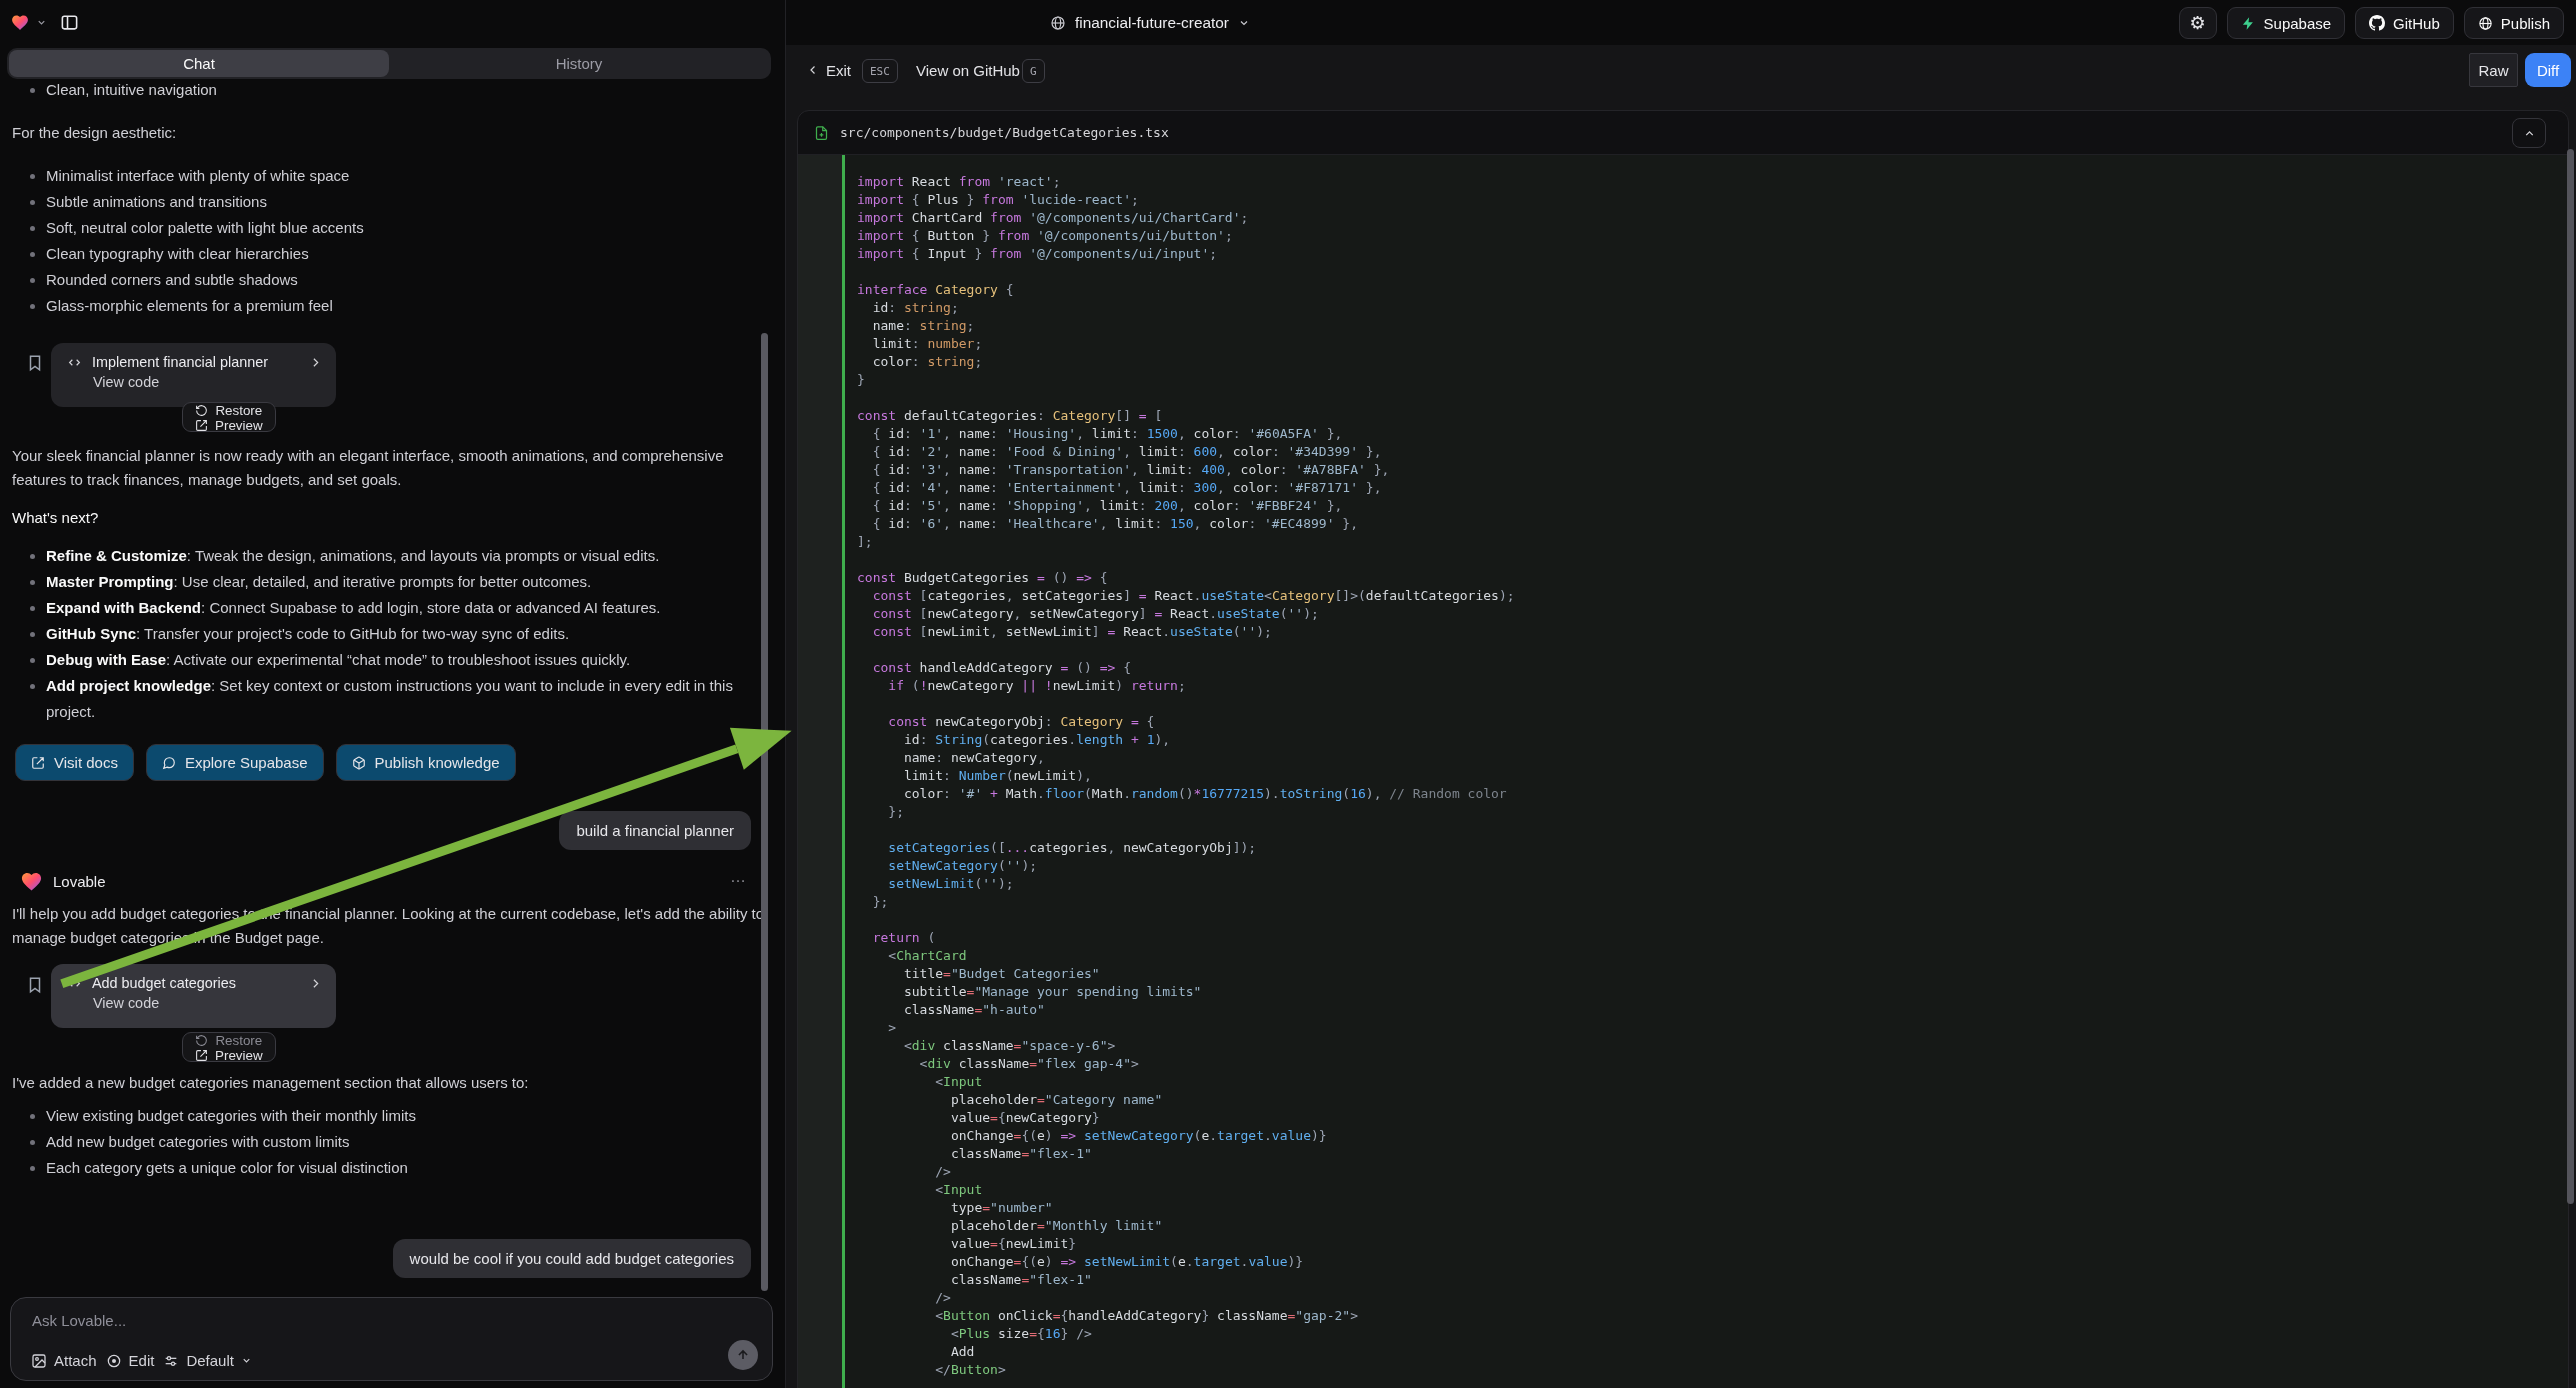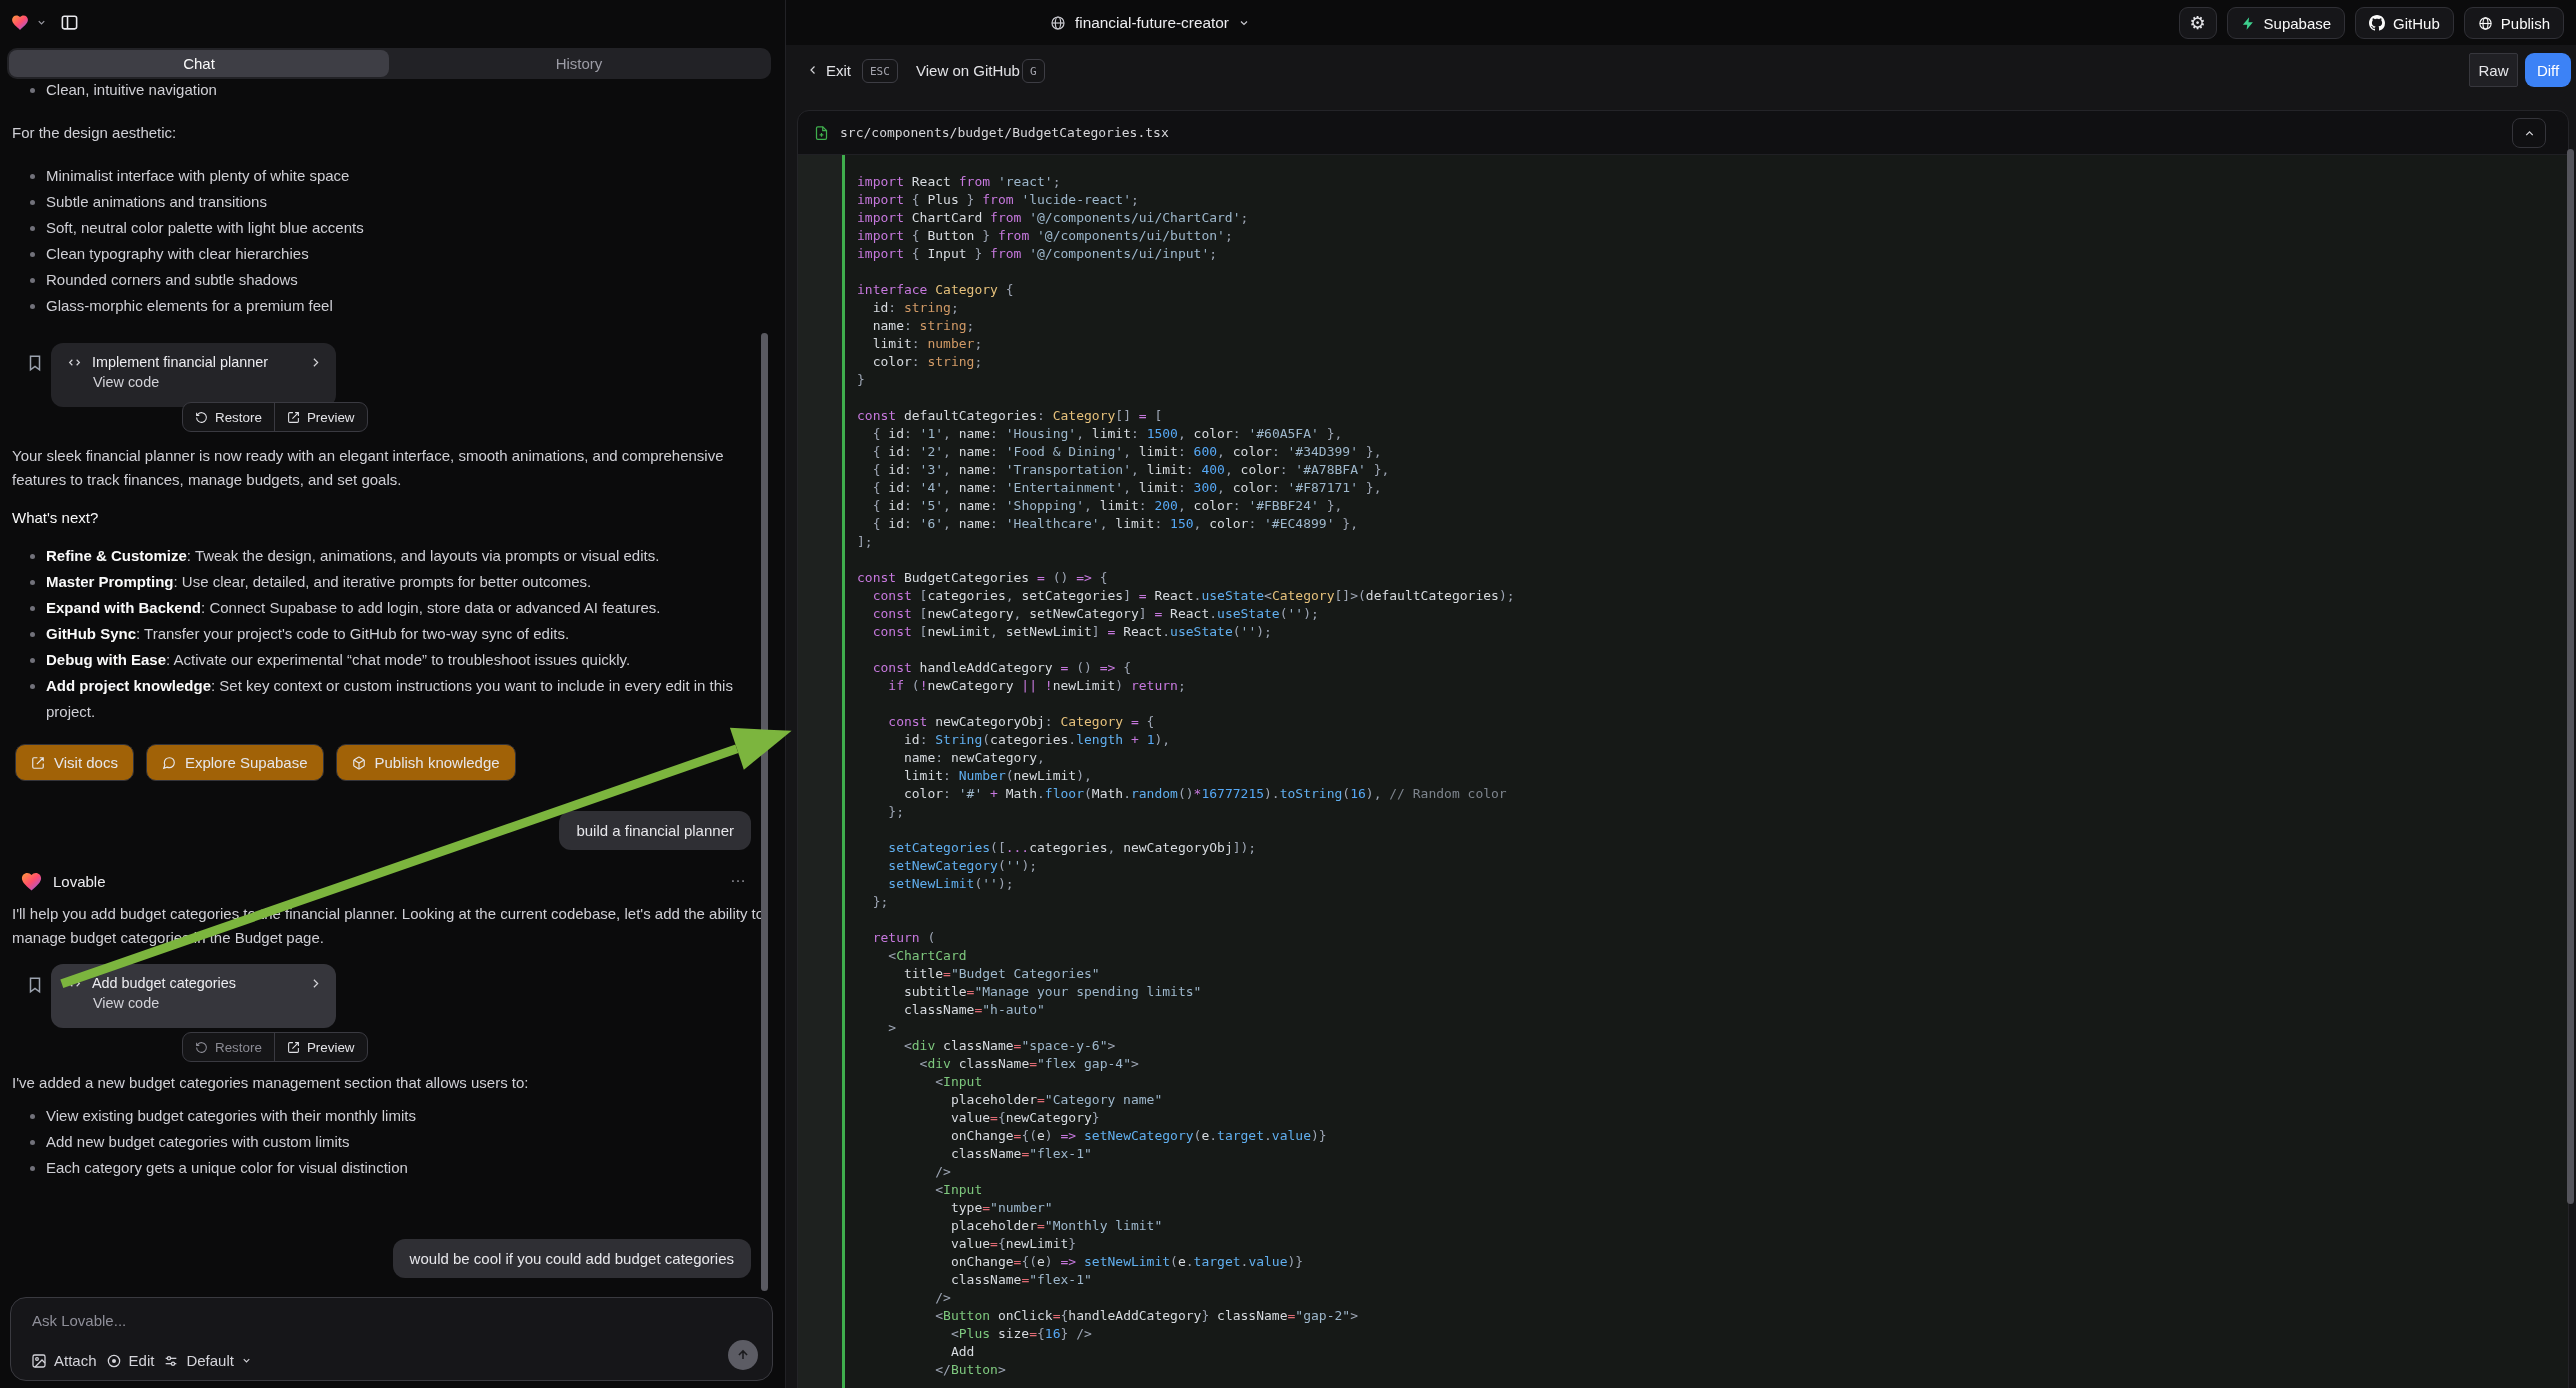--- a/index.html
+++ b/index.html
@@ -39,29 +39,29 @@
   .chat-ul li b { color:#fafafa; font-weight:700; }
   .chat-h { font-size:15px; font-weight:400; color:#fafafa; }
 
   .msg-card { position:absolute; width:285px; height:64px; border-radius:12px; background:#242428; cursor:pointer; }
   .msg-card.hl { background:#36363c; }
   .mc-row1 { display:flex; align-items:center; gap:10px; padding:11px 14px 0 16px; }
   .mc-title { font-size:14.4px; color:#ececf0; flex:1; white-space:nowrap; }
   .mc-view { padding:4px 0 0 42px; font-size:14.4px; color:#d2d2d8; }
   .mini-toolbar {
     position:absolute; height:30px; display:flex; align-items:center;
-    background:#151517; border:1px solid #3a3a41; border-radius:9px; overflow:hidden;
+    background:#151517; border:1px solid #3a3a41; border-radius:9px; overflow:hidden;flex-direction:column;
   }
   .mt-btn { display:flex; align-items:center; gap:7px; padding:0 12px; height:100%; font-size:13.4px; color:#e2e2e6; cursor:pointer; }
   .mt-btn.dim { color:#8a8a93; }
   .mt-sep { width:1px; height:100%; background:#3a3a41; }
 
   .action-btn {
     display:inline-flex; align-items:center; gap:9px; height:37px; padding:0 15px;
-    background:#a16207; border:1px solid #333339; border-radius:10px; color:#e6e6ea; font-size:15px; cursor:pointer;
+    background:#0c4a6e; border:1px solid #333339; border-radius:10px; color:#e6e6ea; font-size:15px; cursor:pointer;
   }
   #actions { position:absolute; left:15px; top:744px; display:flex; gap:12px; }
 
   .bubble {
     position:absolute; background:#2f2f34; border-radius:12px; padding:11px 17px;
     font-size:15px; color:#e6e6ea; white-space:nowrap;
   }
   .lov-row { position:absolute; left:19px; top:870px; display:flex; align-items:center; gap:9px; }
   .lov-name { font-size:15px; color:#ececf0; }
   .dots { position:absolute; left:730px; top:868px; font-size:16px; letter-spacing:2px; color:#8b8b93; cursor:pointer; }

